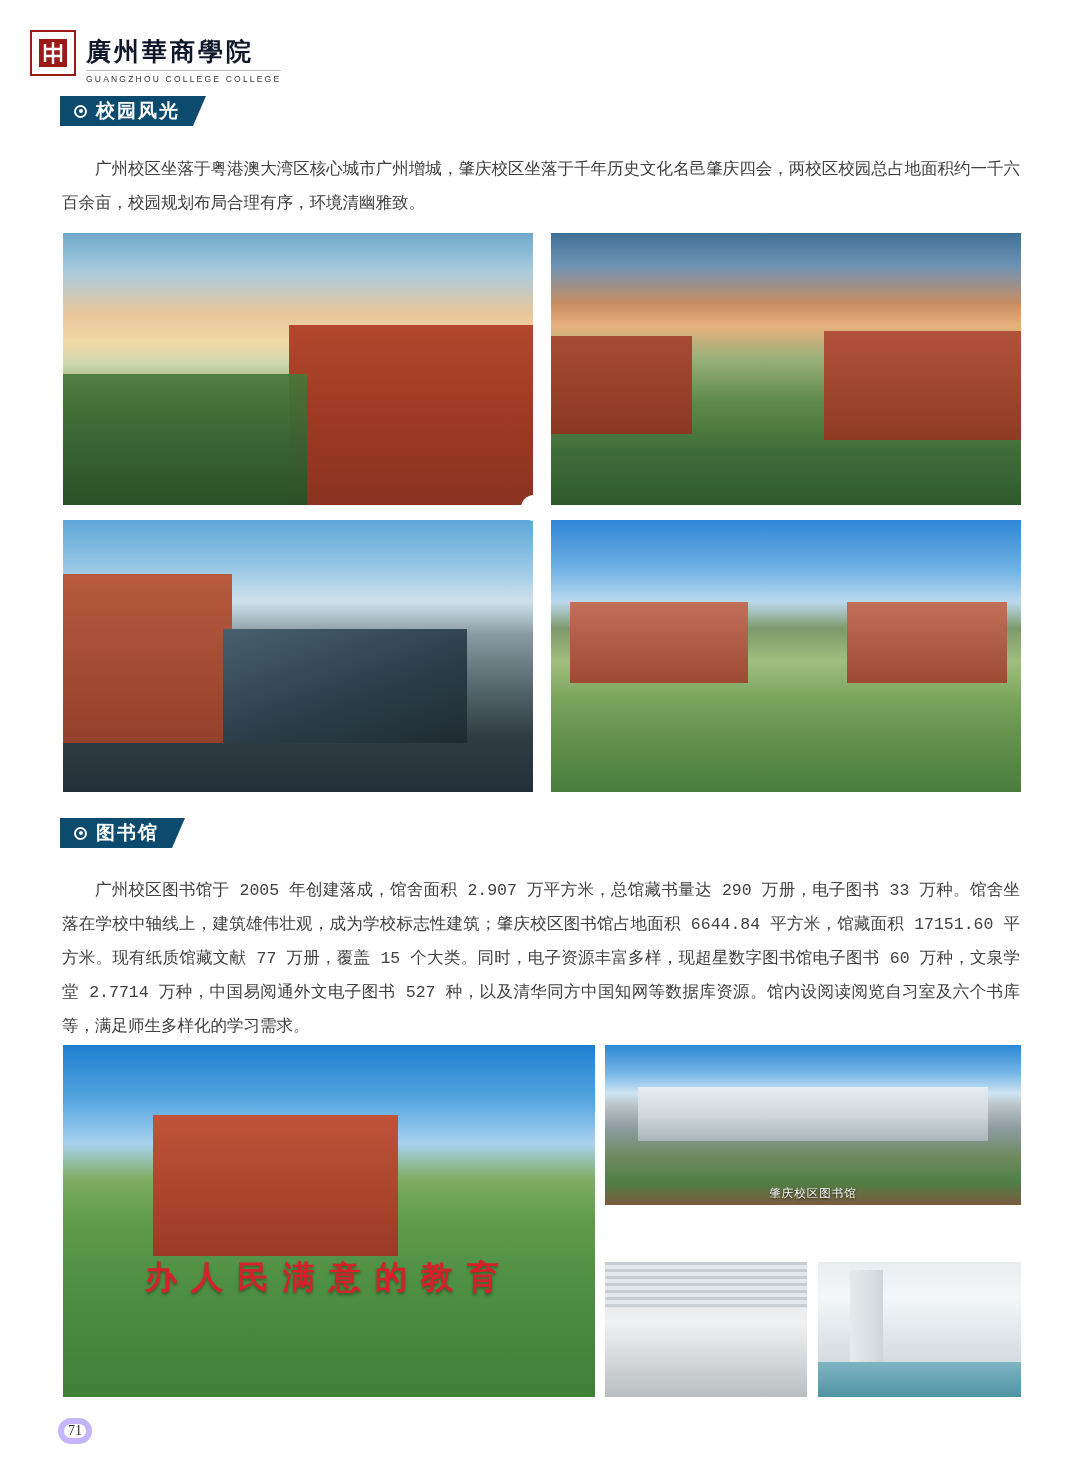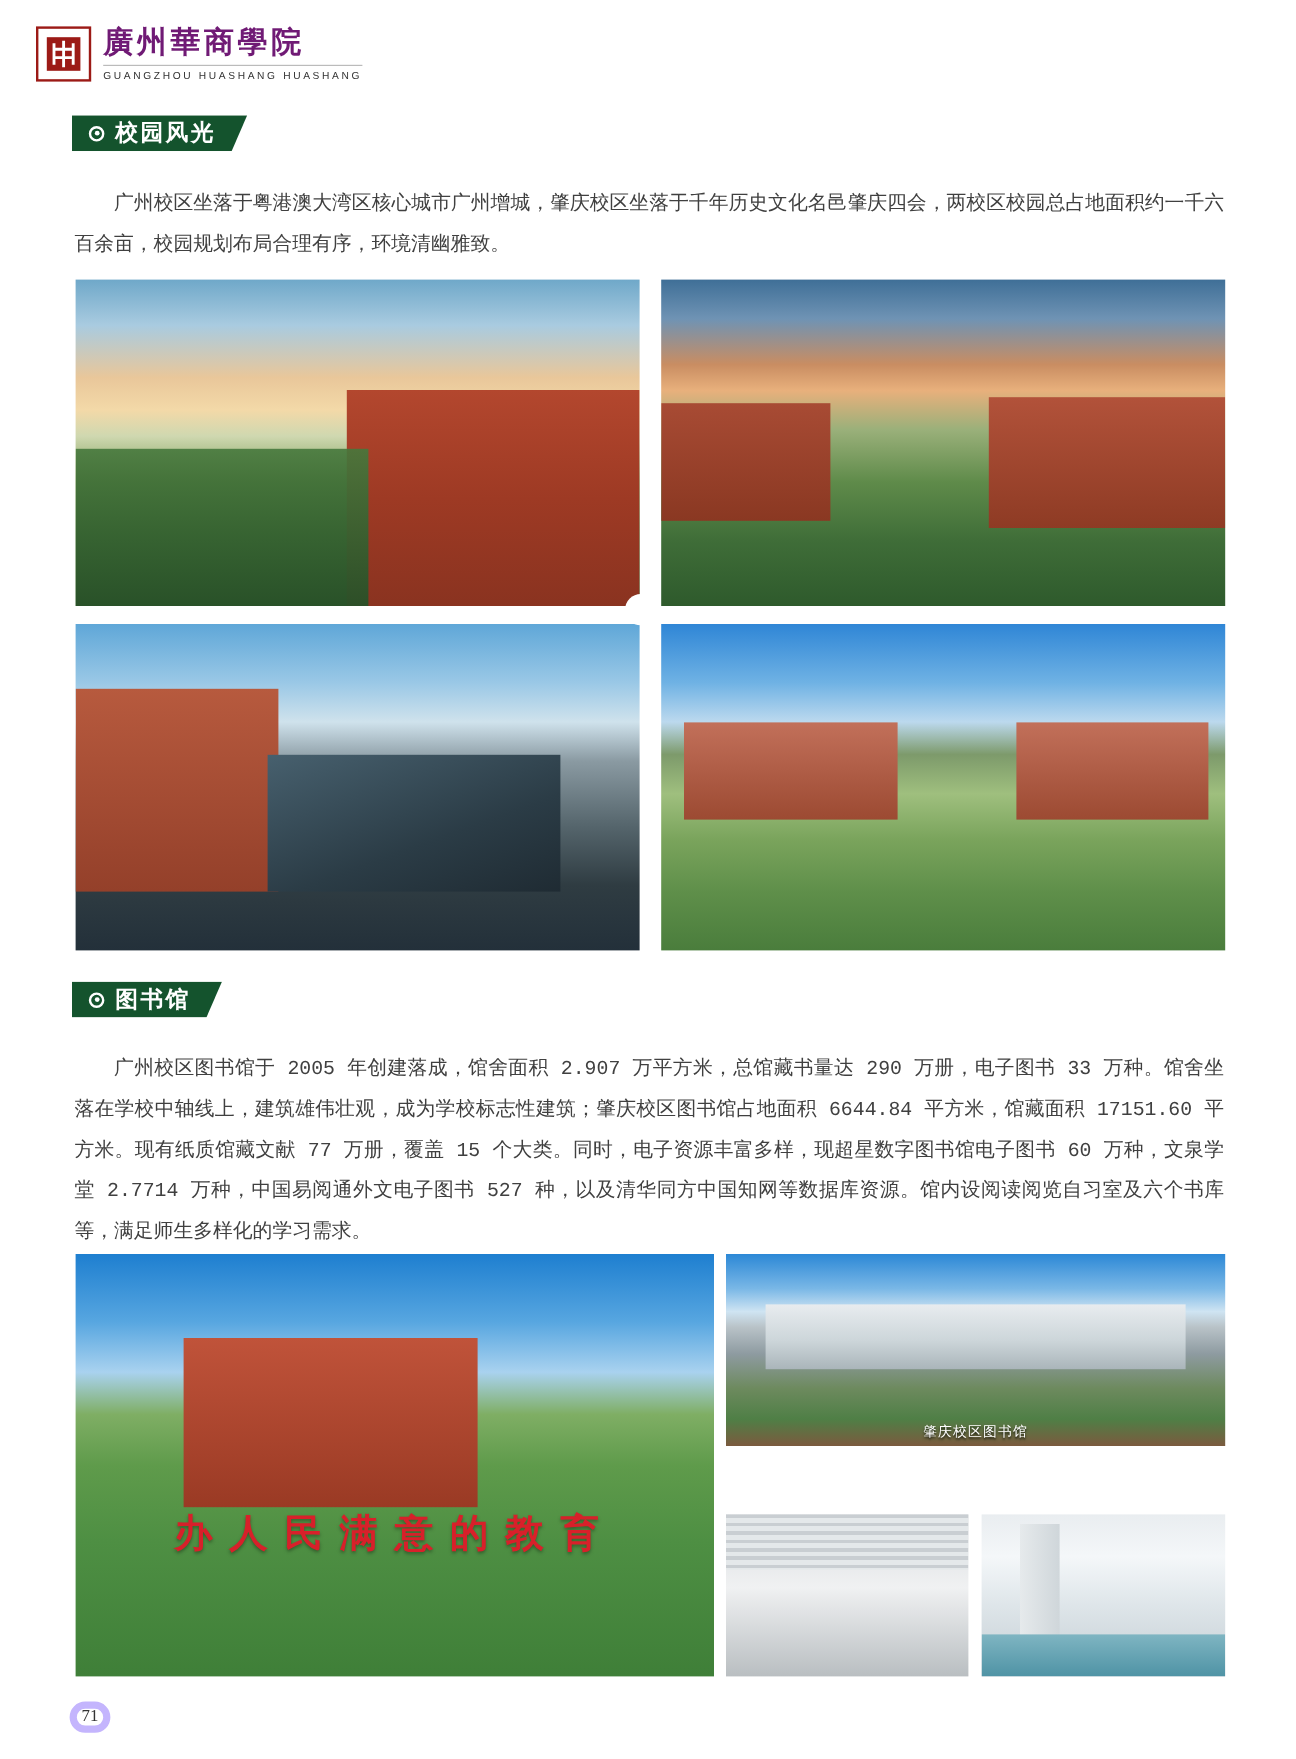--- a/index.html
+++ b/index.html
@@ -26,36 +26,36 @@
     border: 2px solid #9c1a16;
     display: flex; align-items: center; justify-content: center;
     margin-right: 10px;
     background: #ffffff;
   }
   .logo-mark svg { display: block; }
   .logo-text { display: flex; flex-direction: column; justify-content: center; }
   .logo-cn {
     font-family: "Liberation Serif", "DejaVu Serif", serif;
     font-size: 25px; font-weight: 700; letter-spacing: 3px;
-    color: #701a75; line-height: 1.15;
+    color: #0f172a; line-height: 1.15; margin-top: 16px;
   }
   .logo-en {
     font-size: 8.5px; letter-spacing: 2.2px;
     color: #333; margin-top: 3px;
     border-top: 1px solid #bbb; padding-top: 3px;
   }
 
   
   .section-head {
     position: absolute;
     height: 30px;
     display: flex; align-items: center;
   }
   .ribbon {
-    background: #14532d;
+    background: #0c4a6e;
     color: #fff;
     height: 30px;
     display: flex; align-items: center;
     padding: 0 26px 0 14px;
     font-family: "Liberation Serif", "DejaVu Serif", serif;
     font-size: 19px; font-weight: 700;
     letter-spacing: 2px;
     position: relative;
     clip-path: polygon(0 0, 100% 0, calc(100% - 13px) 100%, 0 100%);
   }
@@ -282,21 +282,21 @@
 <div class="page-header">
   <div class="logo-mark">
     <svg width="30" height="30" viewBox="0 0 30 30" aria-hidden="true">
       <rect x="1" y="1" width="28" height="28" fill="#9c1a16"></rect>
       <path d="M7 6 L7 24 M15 4 L15 26 M23 6 L23 24" stroke="#fff" stroke-width="2.4" fill="none"></path>
       <path d="M7 11 L23 11 M7 18 L23 18" stroke="#fff" stroke-width="2.4" fill="none"></path>
     </svg>
   </div>
   <div class="logo-text">
     <div class="logo-cn">廣州華商學院</div>
-    <div class="logo-en">GUANGZHOU HUASHANG HUASHANG</div>
+    <div class="logo-en">GUANGZHOU COLLEGE COLLEGE</div>
   </div>
 </div>
 
 <div class="section-head" style="left:60px; top:96px; width:960px;">
   <div class="head-rule"></div>
   <div class="ribbon">
     <span class="bullet"></span>
     <span>校园风光</span>
   </div>
 </div>

